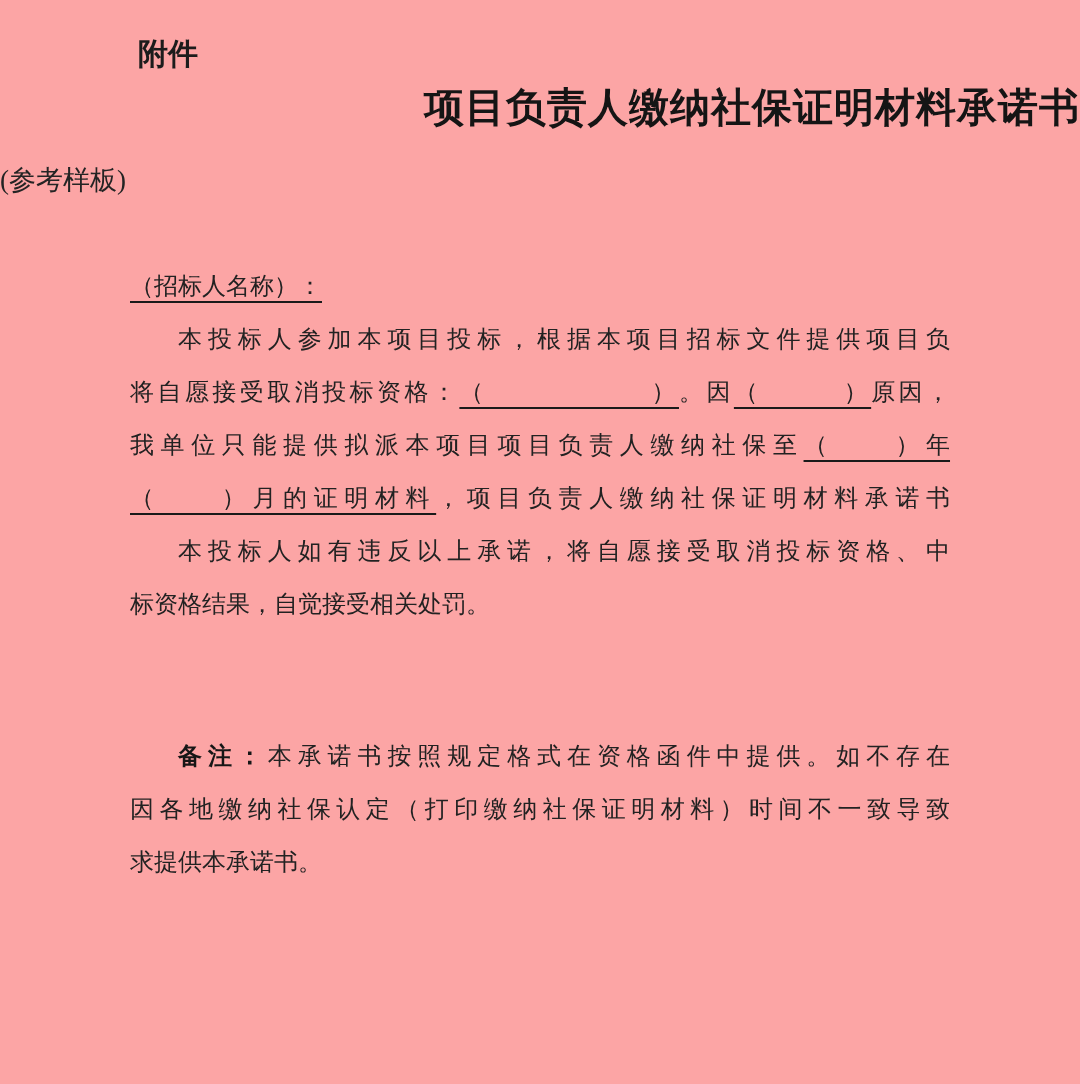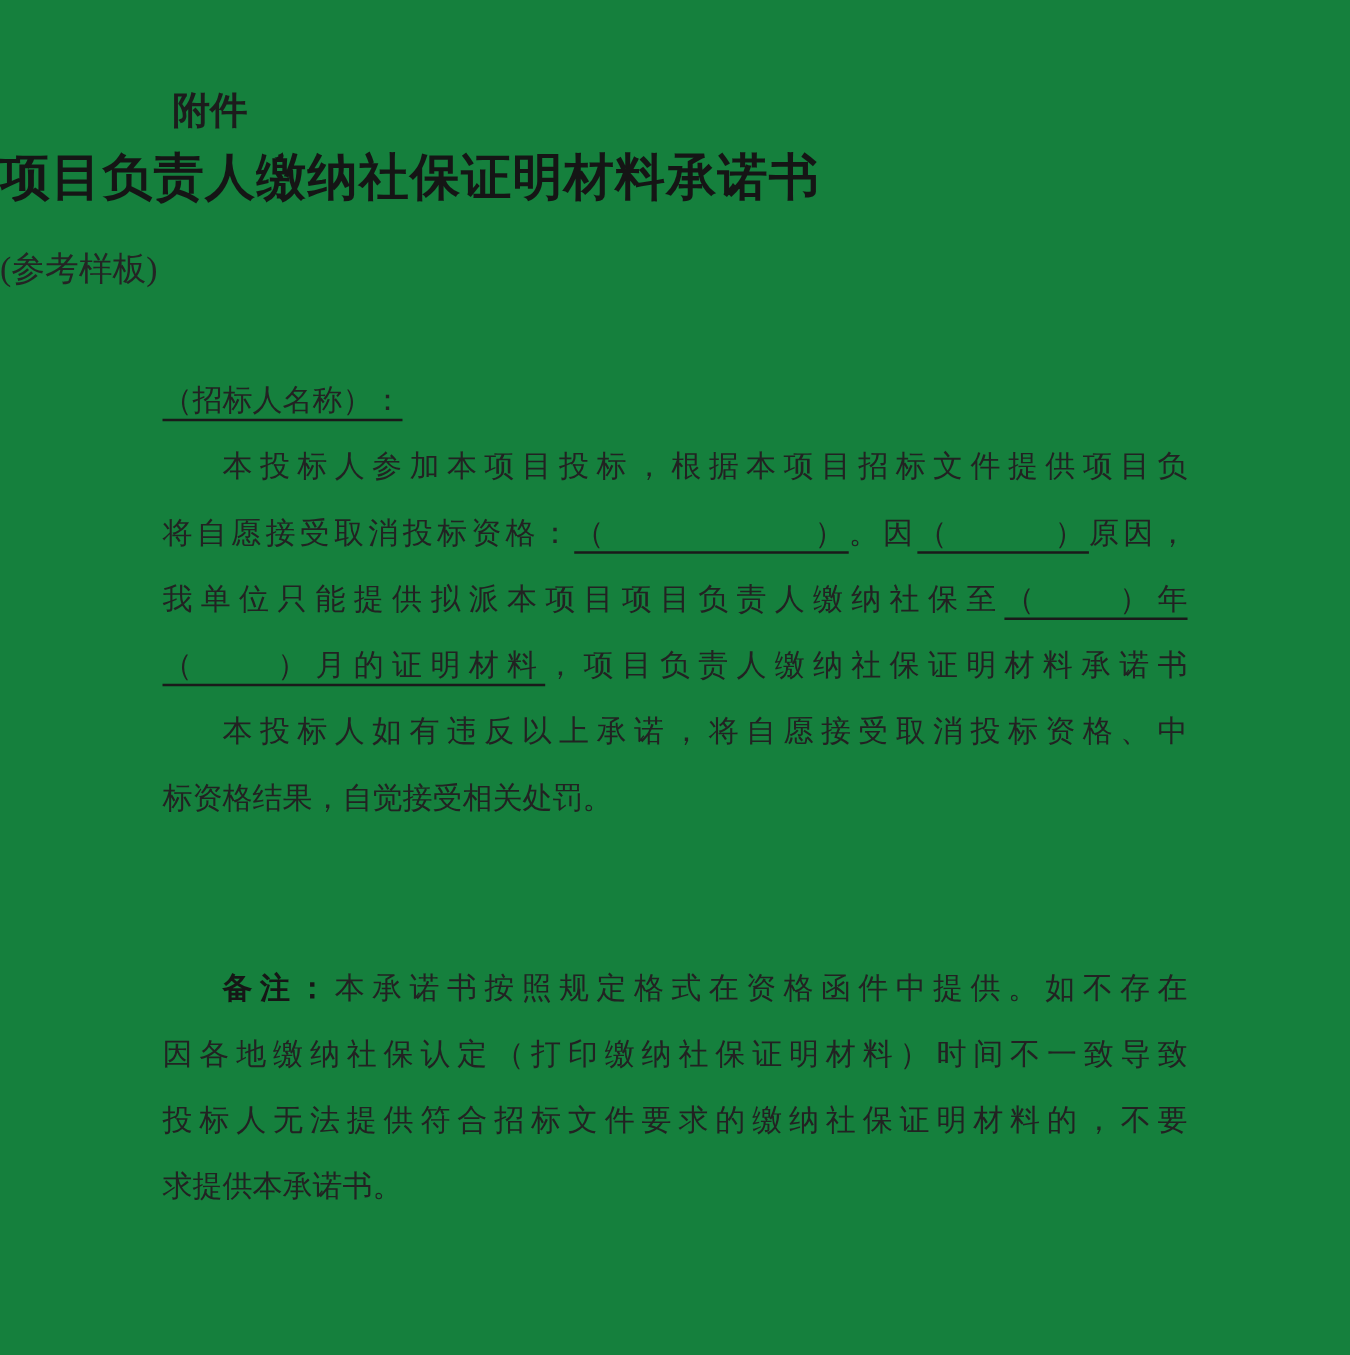--- a/index.html
+++ b/index.html
@@ -4,37 +4,37 @@
 <style>
   html, body {
     margin: 0;
     padding: 0;
     background: #ffffff;
   }
   .page {
     position: relative;
     width: 1080px;
     height: 1084px;
-    background: #15803d;
+    background: #fca5a5;
     overflow: hidden;
     box-sizing: border-box;
-    padding-top: 69px;
+    padding-top: 34px;
     color: #1f1f1f;
   }
   .attachment {
     margin-left: 138px;
     font-family: "Liberation Sans", "DejaVu Sans", sans-serif;
     font-weight: bold;
     font-size: 30px;
     line-height: 40px;
     color: #1c1c1c;
   }
   .doc-title {
     margin-top: 6px;
-    text-align: left;
+    text-align: right;
     font-family: "Liberation Sans", "DejaVu Sans", sans-serif;
     font-weight: bold;
     font-size: 40px;
     line-height: 54px;
     letter-spacing: 1px;
     color: #151515;
   }
   .doc-subtitle {
     margin-top: 28px;
     text-align: left;
@@ -87,16 +87,15 @@
   <div class="doc-body">
       <div class="line"><span class="seg-u">（招标人名称）：</span></div>
       <div class="line fill indent"><span>本投标人参加本项目投标，根据本项目招标文件提供项目负</span></div>
       <div class="line fill"><span>将自愿接受取消投标资格：</span><span class="seg-u">（　　　　　　）</span><span>。因</span><span class="seg-u">（　　　）</span><span>原因，</span></div>
       <div class="line fill"><span>我单位只能提供拟派本项目项目负责人缴纳社保至</span><span class="seg-u">（　　）年</span></div>
       <div class="line fill"><span class="seg-u">（　　）月的证明材料</span><span>，项目负责人缴纳社保证明材料承诺书</span></div>
       <div class="line fill indent"><span>本投标人如有违反以上承诺，将自愿接受取消投标资格、中</span></div>
       <div class="line"><span>标资格结果，自觉接受相关处罚。</span></div>
       <div class="line fill indent gap-before"><span class="seg-b">备注：</span><span>本承诺书按照规定格式在资格函件中提供。如不存在</span></div>
       <div class="line fill"><span>因各地缴纳社保认定（打印缴纳社保证明材料）时间不一致导致</span></div>
-      <div class="line fill"><span>投标人无法提供符合招标文件要求的缴纳社保证明材料的，不要</span></div>
       <div class="line"><span>求提供本承诺书。</span></div>
     </div>
 </div>
 
 </body></html>

